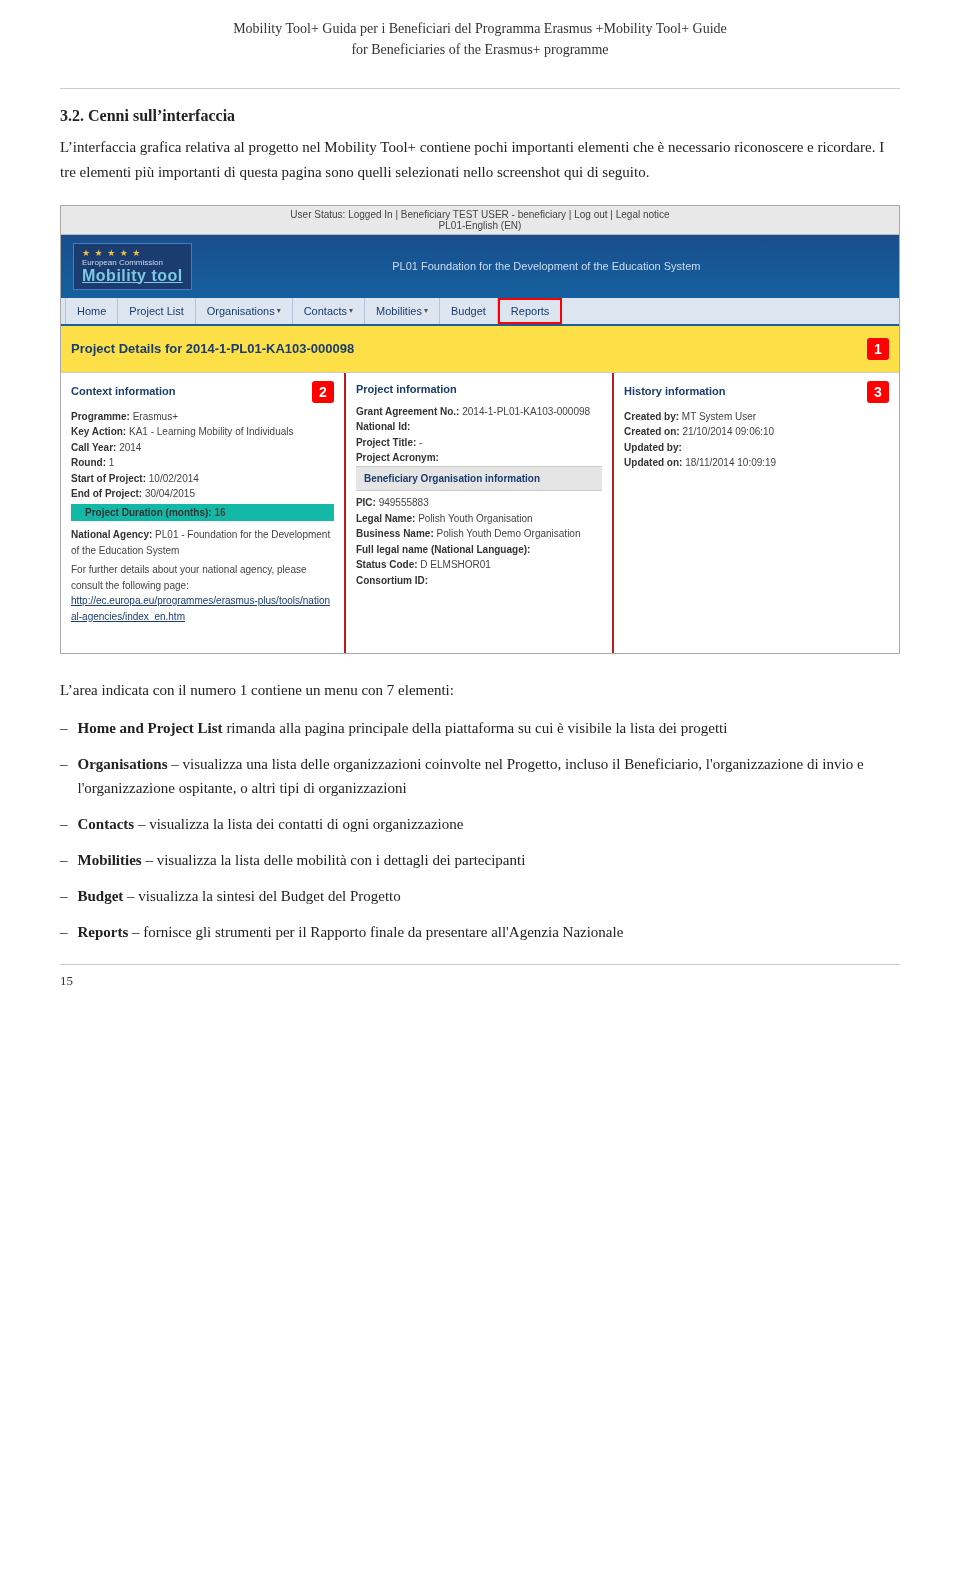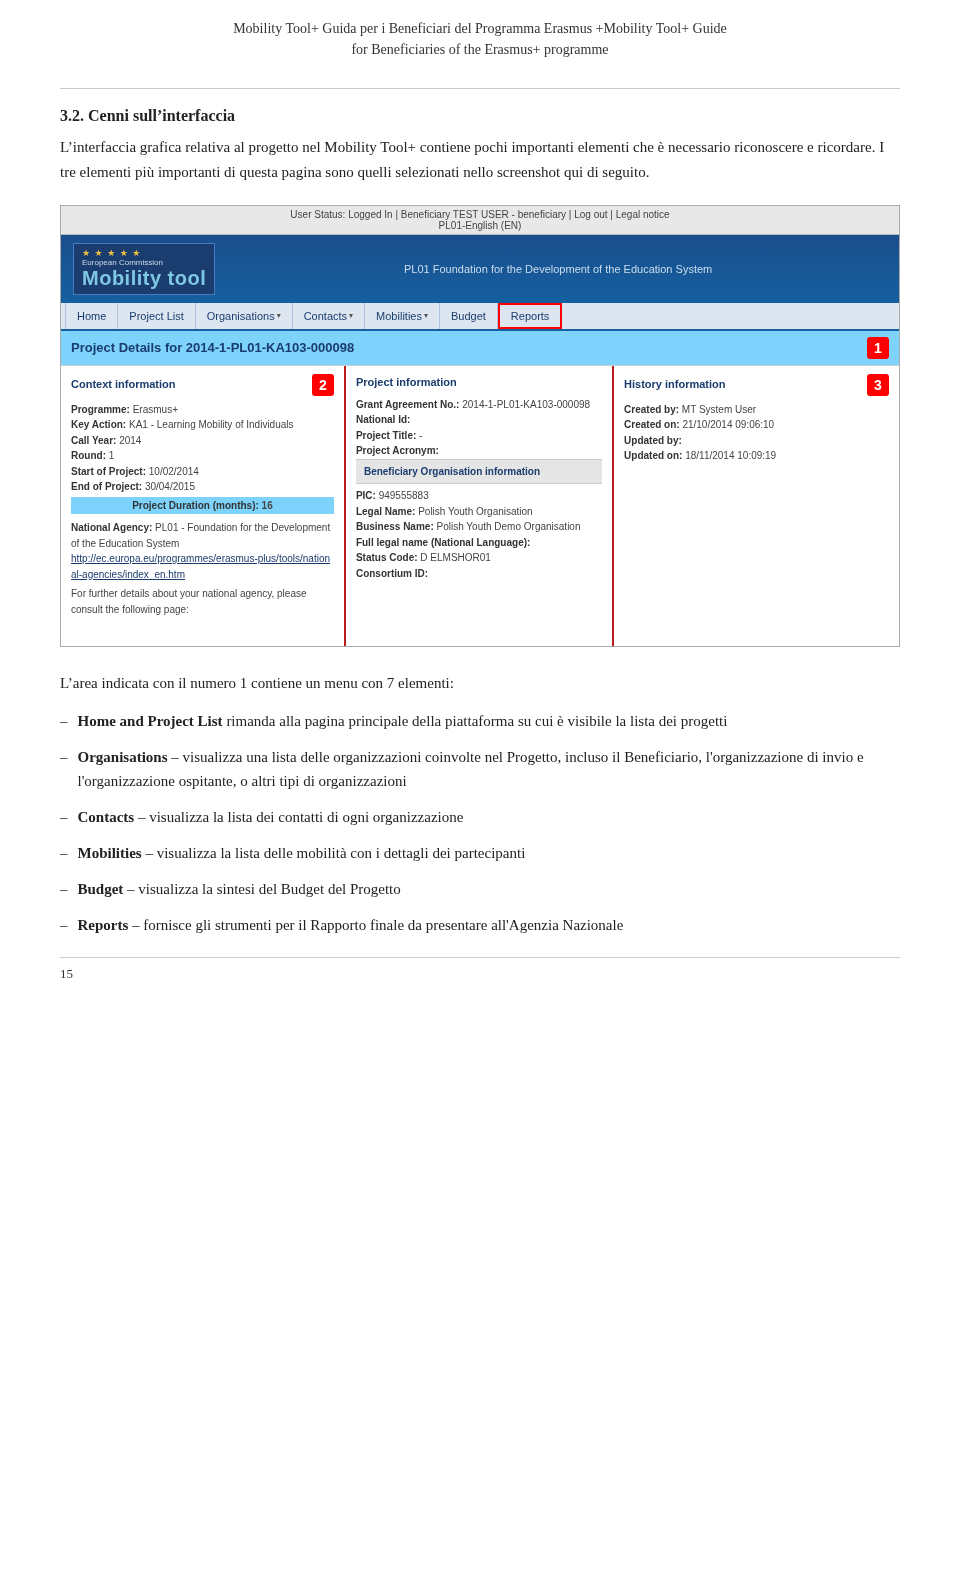--- a/index.html
+++ b/index.html
@@ -72,24 +72,25 @@
     .ss-logo-stars {
       color: #f0c040;
       font-size: 9px;
       letter-spacing: 1px;
     }
     .ss-logo-commission {
       font-size: 8px;
       color: #cde;
     }
     .ss-logo-tool {
-      font-size: 20px;
+      font-size: 16px;
       font-weight: bold;
       color: #7ec8e3;
       letter-spacing: 0.5px;
+      text-decoration: underline;
     }
     .ss-header-center {
       flex: 1;
       text-align: center;
       font-size: 11px;
       color: #cde;
     }
     
     .ss-nav {
       background: #dde6f0;
@@ -110,22 +111,22 @@
     }
     .ss-nav-item:first-child {
       border-left: 1px solid #b0c4de;
     }
     .ss-nav-item .arrow {
       font-size: 8px;
       color: #555;
     }
     
     .ss-project-bar {
-      background: #7dd3fc;
-      padding: 6px 10px;
+      background: #fde047;
+      padding: 12px 10px;
       font-size: 13px;
       font-weight: bold;
       color: #1a3c6e;
       border-bottom: 1px solid #ccc;
       display: flex;
       justify-content: space-between;
       align-items: center;
     }
     .ss-number-badge {
       display: inline-block;
@@ -261,26 +262,26 @@
         <span>Context information</span>
         <span class="ss-number-badge">2</span>
       </div>
       <div>
         <div><span class="ss-field-label">Programme:</span> <span class="ss-field-value">Erasmus+</span></div>
         <div><span class="ss-field-label">Key Action:</span> <span class="ss-field-value">KA1 - Learning Mobility of Individuals</span></div>
         <div><span class="ss-field-label">Call Year:</span> <span class="ss-field-value">2014</span></div>
         <div><span class="ss-field-label">Round:</span> <span class="ss-field-value">1</span></div>
         <div><span class="ss-field-label">Start of Project:</span> <span class="ss-field-value">10/02/2014</span></div>
         <div><span class="ss-field-label">End of Project:</span> <span class="ss-field-value">30/04/2015</span></div>
-        <div style="font-weight:bold; background:#7dd3fc; padding:1px 0; margin-top:2px;text-align:center;"><span class="ss-field-label">Project Duration (months):</span> <span class="ss-field-value">16</span></div>
+        <div style="font-weight:bold; background:#14b8a6; padding:1px 14px; margin-top:2px;"><span class="ss-field-label">Project Duration (months):</span> <span class="ss-field-value">16</span></div>
       </div>
       <div style="margin-top:6px;">
         <div><span class="ss-field-label">National Agency:</span> <span class="ss-field-value">PL01 - Foundation for the Development of the Education System</span></div>
+        <div style="margin-top:4px; color:#444;">For further details about your national agency, please consult the following page:</div>
         <div style="color:#1a3c6e; text-decoration:underline; word-break:break-all;">http://ec.europa.eu/programmes/erasmus-plus/tools/national-agencies/index_en.htm</div>
-        <div style="margin-top:4px; color:#444;">For further details about your national agency, please consult the following page:</div>
       </div>
     </div>
 
     <div class="ss-col ss-col-2">
       <div class="ss-col-header">
         <span>Project information</span>
       </div>
       <div>
         <div><span class="ss-field-label">Grant Agreement No.:</span> <span class="ss-field-value">2014-1-PL01-KA103-000098</span></div>
         <div><span class="ss-field-label">National Id:</span> <span class="ss-field-value"></span></div>

